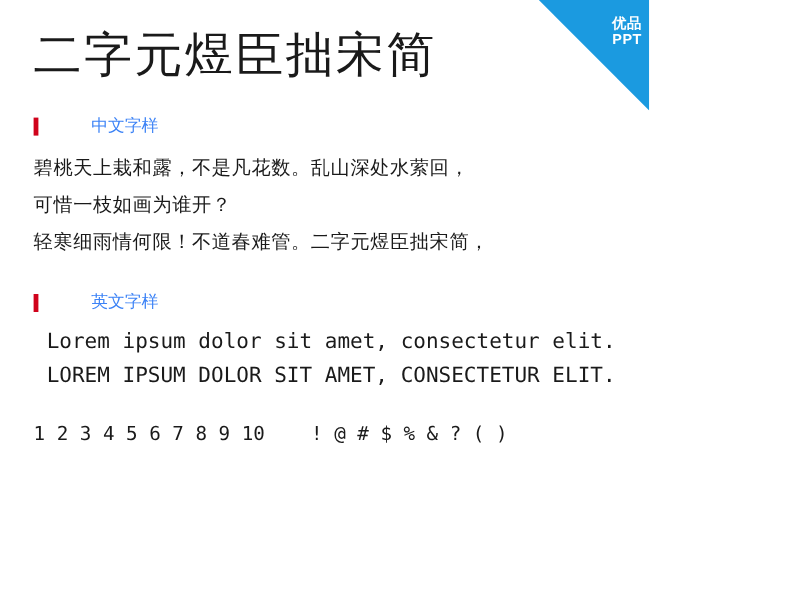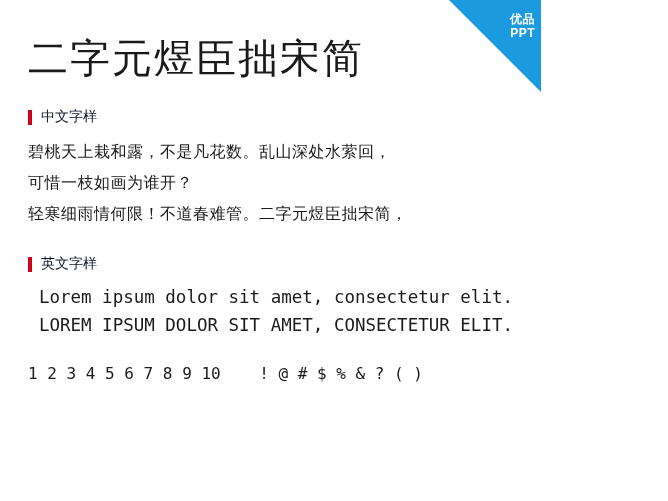--- a/index.html
+++ b/index.html
@@ -51,35 +51,36 @@
     font-size: 12px;
     line-height: 14px;
     font-weight: bold;
     letter-spacing: 0.5px;
   }
   .title {
     font-family: "DejaVu Serif", "Liberation Serif", serif;
     font-size: 40px;
     line-height: 1.1;
     color: #1a1a1a;
-    padding-top: 36px;
+    padding-top: 24px;
     padding-bottom: 6px;
     letter-spacing: 2px;
     white-space: nowrap;
   }
   .section {
     margin-top: 16px;
   }
   .section-head {
     display: flex;
     align-items: center;
     font-family: "Liberation Sans", sans-serif;
     font-size: 14px;
-    color: #0f172a;
+    color: #3b82f6;
     margin-bottom: 10px;
+    gap: 35px;
   }
   .bar {
     display: inline-block;
     width: 4px;
     height: 15px;
     background: #d0021b;
     margin-right: 9px;
   }
   .cn-body {
     font-family: "DejaVu Serif", "Liberation Serif", serif;

